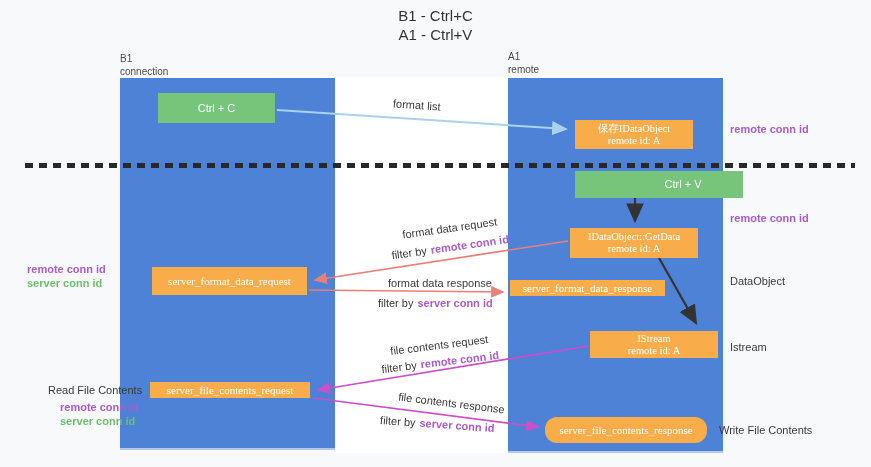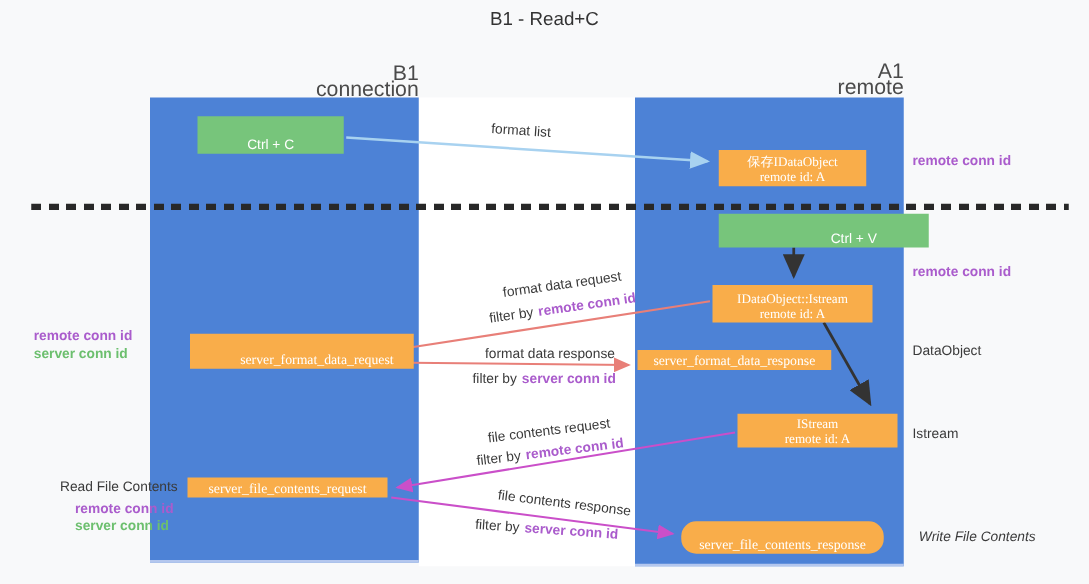--- a/index.html
+++ b/index.html
@@ -7,25 +7,25 @@
   .stage{position:relative;width:871px;height:467px;background:#f8f9fa;overflow:hidden;}
   .mid-band{position:absolute;left:335px;top:78px;width:173px;height:375px;background:#ffffff;z-index:0;}
   .column{position:absolute;top:78px;width:215px;background:#4d82d6;z-index:1;border-bottom:2px solid #b4c7ee;}
   .col-left{left:120px;height:370px;}
   .col-right{left:508px;height:373px;}
   .arrows{position:absolute;left:0;top:0;z-index:2;pointer-events:none;}
   .dashed{position:absolute;left:25px;top:163px;width:830px;height:5px;z-index:2;
           background:repeating-linear-gradient(90deg,#282828 0 8px,transparent 8px 14px);}
   .title{position:absolute;left:0;top:6px;width:871px;text-align:center;font-size:15px;
          color:#333;line-height:19px;z-index:3;}
-  .col-head{position:absolute;text-align:right;font-size:17px;color:#4a4a4a;line-height:13px;z-index:3;}
+  .col-head{position:absolute;text-align:left;font-size:10px;color:#4a4a4a;line-height:13px;z-index:3;}
   .head-left{left:120px;top:52px;width:215px;}
   .head-right{left:508px;top:50px;width:215px;}
   .node{position:absolute;z-index:3;display:flex;flex-direction:column;align-items:center;
-        justify-content:flex-end;color:#fff;font-size:11px;line-height:13px;text-align:center;}
+        justify-content:center;color:#fff;font-size:11px;line-height:13px;text-align:center;}
   .green{background:#77c57b;}
   .orange{background:#f9ad4a;font-family:Liberation Serif, serif;}
   .lbl{position:absolute;z-index:3;font-size:11px;color:#3a3a3a;white-space:nowrap;}
   .purple{color:#aa5ccc;font-weight:bold;}
   .greentxt{color:#6cbf6e;font-weight:bold;}
   .rot-up{transform:rotate(-8deg);}
   .rot-up2{transform:rotate(-7deg);}
   .rot-dn{transform:rotate(7deg);}
   .rot-dn2{transform:rotate(4deg);}
   .filter-gap{margin-right:4px;}
@@ -33,21 +33,22 @@
 </head>
 <body>
 
 <div class="stage">
 
   <div class="mid-band"></div>
   <div class="column col-left"></div>
   <div class="column col-right"></div>
 
   <div class="title">
-    <div>B1 - Read+C</div>
+    <div>B1 - Ctrl+C</div>
+    <div>A1 - Ctrl+V</div>
   </div>
 
   <div class="col-head head-left">
     <div>B1</div>
     <div>connection</div>
   </div>
   <div class="col-head head-right">
     <div>A1</div>
     <div>remote</div>
   </div>
@@ -85,25 +86,25 @@
   <div class="node orange" style="left:575px;top:120px;width:118px;height:29px;font-size:10.5px;line-height:12px;">
     <div>保存IDataObject</div>
     <div>remote id: A</div>
   </div>
 
   <div class="node green" style="left:575px;top:171px;width:120px;height:27px;padding-left:48px;">
     <div>Ctrl + V</div>
   </div>
 
   <div class="node orange" style="left:570px;top:228px;width:128px;height:30px;font-size:10.5px;line-height:12px;">
-    <div>IDataObject::Istream</div>
+    <div>IDataObject::GetData</div>
     <div>remote id: A</div>
   </div>
 
-  <div class="node orange" style="left:152px;top:267px;width:155px;height:28px;padding-left:24px;">
+  <div class="node orange" style="left:152px;top:267px;width:155px;height:28px;">
     <div>server_format_data_request</div>
   </div>
 
   <div class="node orange" style="left:510px;top:280px;width:155px;height:16px;">
     <div>server_format_data_response</div>
   </div>
 
   <div class="node orange" style="left:590px;top:331px;width:128px;height:27px;font-size:10.5px;line-height:12px;">
     <div>IStream</div>
     <div>remote id: A</div>
@@ -136,21 +137,21 @@
 
   <span class="lbl rot-dn" style="left:398px;top:397px;">file contents response</span>
   <span class="lbl rot-dn2" style="left:380px;top:418px;">
     <span class="filter-gap">filter by</span><span class="purple">server conn id</span>
   </span>
 
   <span class="lbl purple" style="left:730px;top:123px;">remote conn id</span>
   <span class="lbl purple" style="left:730px;top:212px;">remote conn id</span>
   <span class="lbl" style="left:730px;top:235px;margin-top:40px;">DataObject</span>
   <span class="lbl" style="left:730px;top:341px;">Istream</span>
-  <span class="lbl" style="left:735px;top:424px;font-style:italic;">Write File Contents</span>
+  <span class="lbl" style="left:719px;top:424px;">Write File Contents</span>
 
   <span class="lbl purple" style="left:27px;top:263px;">remote conn id</span>
   <span class="lbl greentxt" style="left:27px;top:277px;">server conn id</span>
   <span class="lbl" style="left:48px;top:384px;">Read File Contents</span>
   <span class="lbl purple" style="left:60px;top:401px;">remote conn id</span>
   <span class="lbl greentxt" style="left:60px;top:415px;">server conn id</span>
 
 </div>
 
 </body></html>

